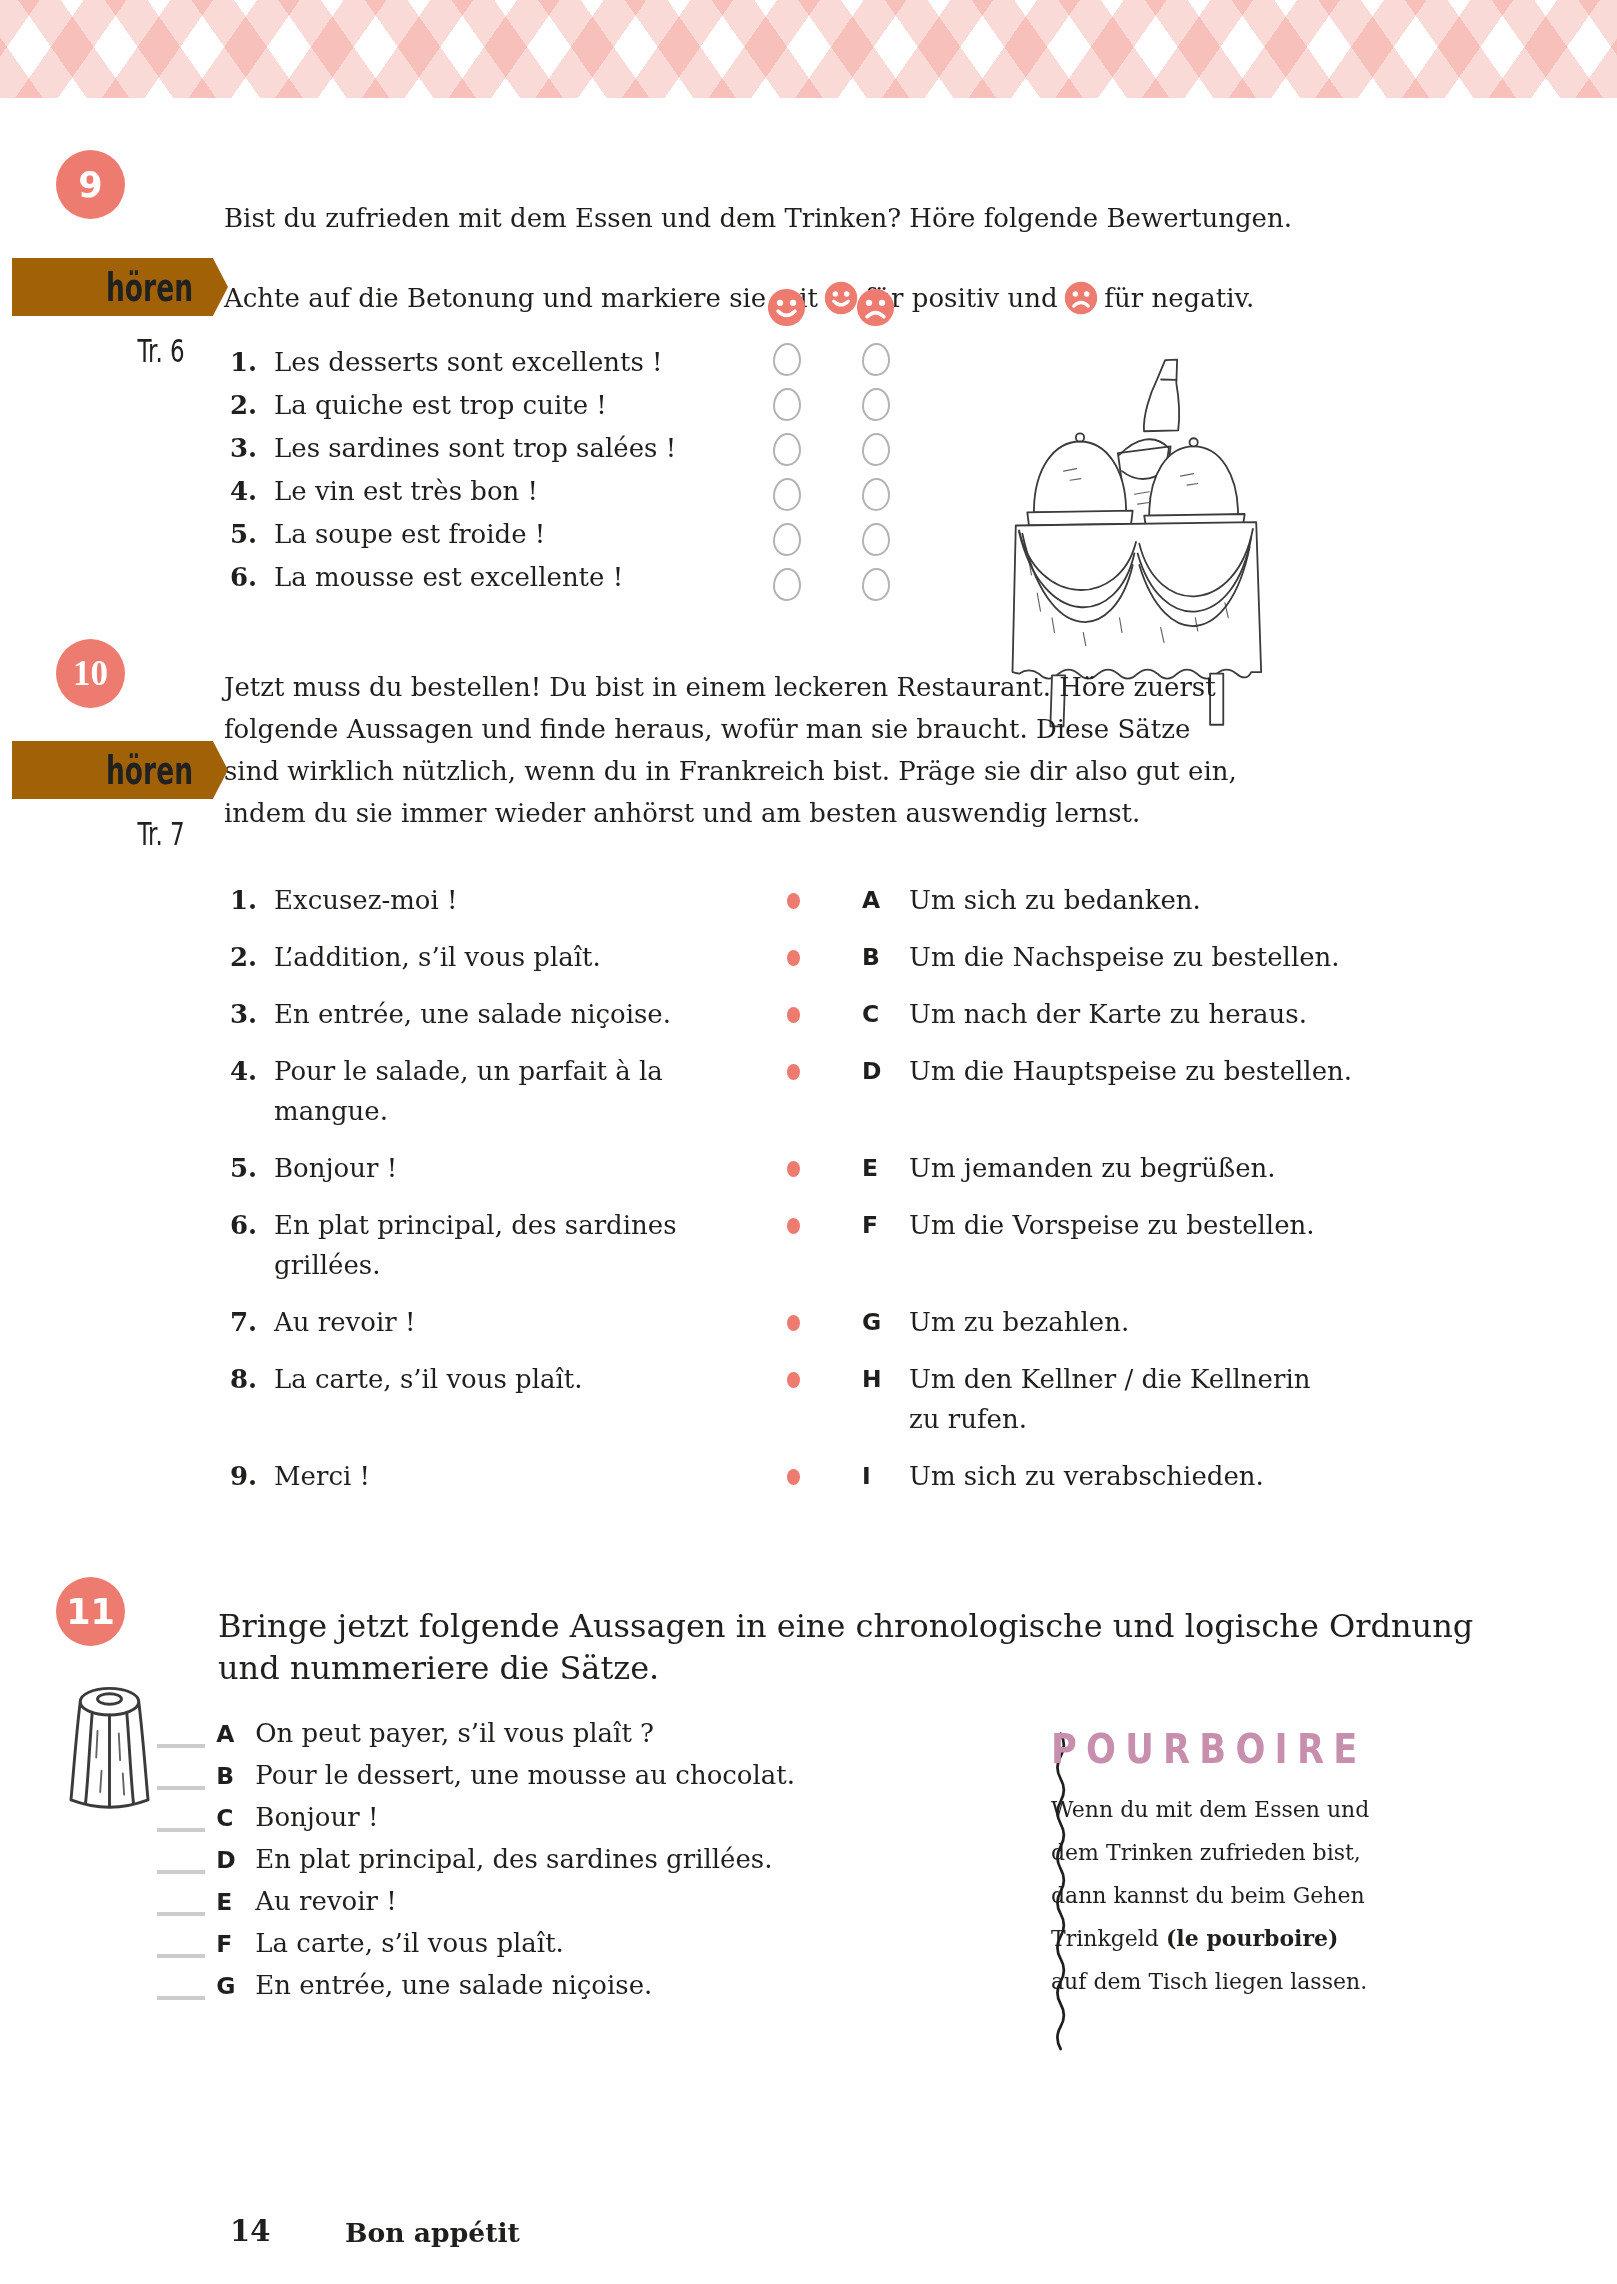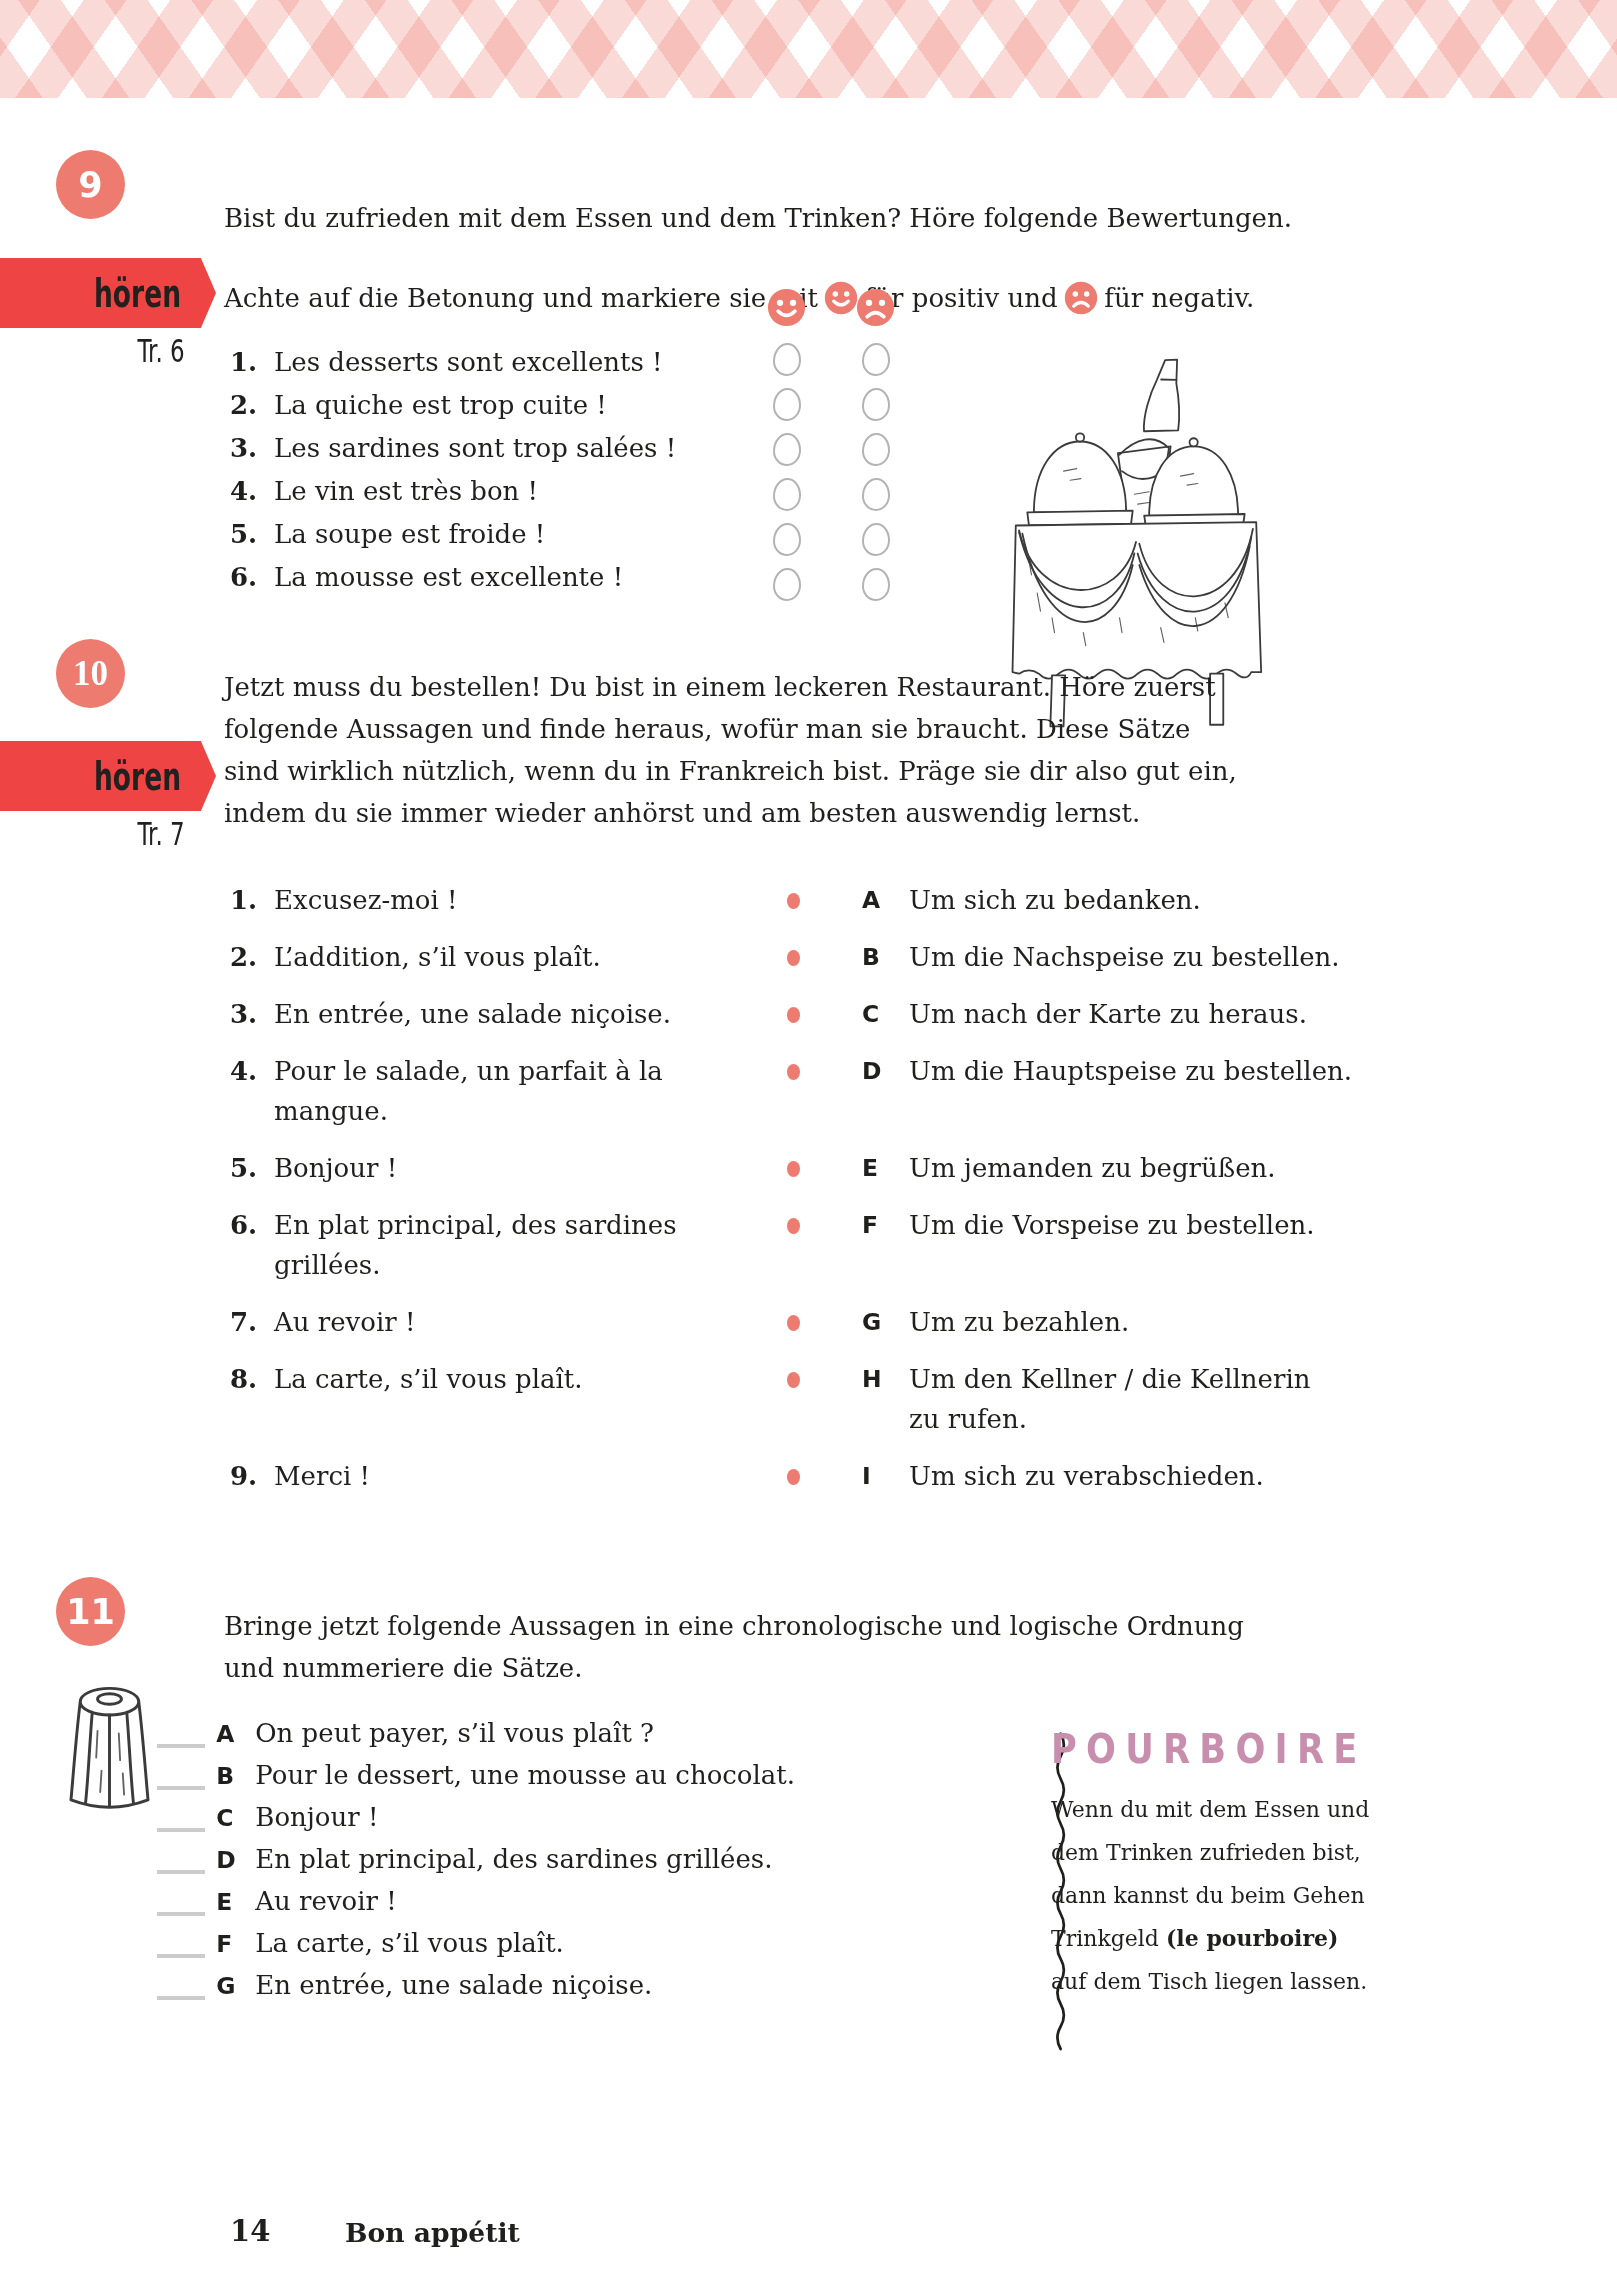--- a/index.html
+++ b/index.html
@@ -15,21 +15,21 @@
       repeating-linear-gradient(-55deg, rgba(238,123,112,0.28) 0 35px, rgba(238,123,112,0) 35px 71px),
       #ffffff;
   }
   
   .badge{
     position:absolute;width:69px;height:69px;border-radius:50%;
     background:#ee7b70;color:#fff;display:flex;align-items:center;justify-content:center;
     font-family:"DejaVu Sans","Liberation Sans",sans-serif;font-weight:bold;font-size:35px;
   }
   .ribbon{
-    position:absolute;left:0;width:216px;height:70px;background:#ef4444;
+    position:absolute;left:12px;width:216px;height:58px;background:#a16207;
     clip-path:polygon(0 0,93% 0,100% 50%,93% 100%,0 100%);
     display:flex;align-items:center;justify-content:flex-end;padding-right:35px;box-sizing:border-box;
   }
   .ribbon span{
     display:inline-block;transform:scaleX(0.68);transform-origin:right center;
     font-family:"DejaVu Sans","Liberation Sans",sans-serif;font-weight:600;font-size:39px;color:#21211f;
   }
   .track{
     position:absolute;left:0;width:185px;text-align:right;
   }
@@ -60,21 +60,21 @@
   }
   .match-left{white-space:pre-line;}
   .bullet{
     width:13px;height:16px;border-radius:50%;background:#ee7b70;justify-self:center;margin-top:13px;
   }
   .letter{
     font-family:"DejaVu Sans","Liberation Sans",sans-serif;font-weight:bold;font-size:23.4px;line-height:40px;
   }
   .match-right{white-space:pre-line;}
   
-  .ex11-intro{position:absolute;left:224px;top:1584px;width:1257px;font-size:26px;line-height:42px;}
+  .ex11-intro{position:absolute;left:218px;top:1584px;width:1257px;font-size:32px;line-height:42px;}
   .ex11-list{position:absolute;left:157px;top:1714px;}
   .ex11-row{display:flex;align-items:baseline;height:42px;font-size:26px;}
   .blank{
     width:48px;height:21px;border-bottom:4.8px solid #cccccc;margin-right:11.3px;flex:none;align-self:center;
   }
   .ex11-row .letter{width:39px;flex:none;font-size:23.4px;}
   
   .infobox{position:absolute;left:1051px;top:1726px;width:556px;}
   .wavy{position:absolute;left:0;top:6.4px;}
   .infobox-inner{}

